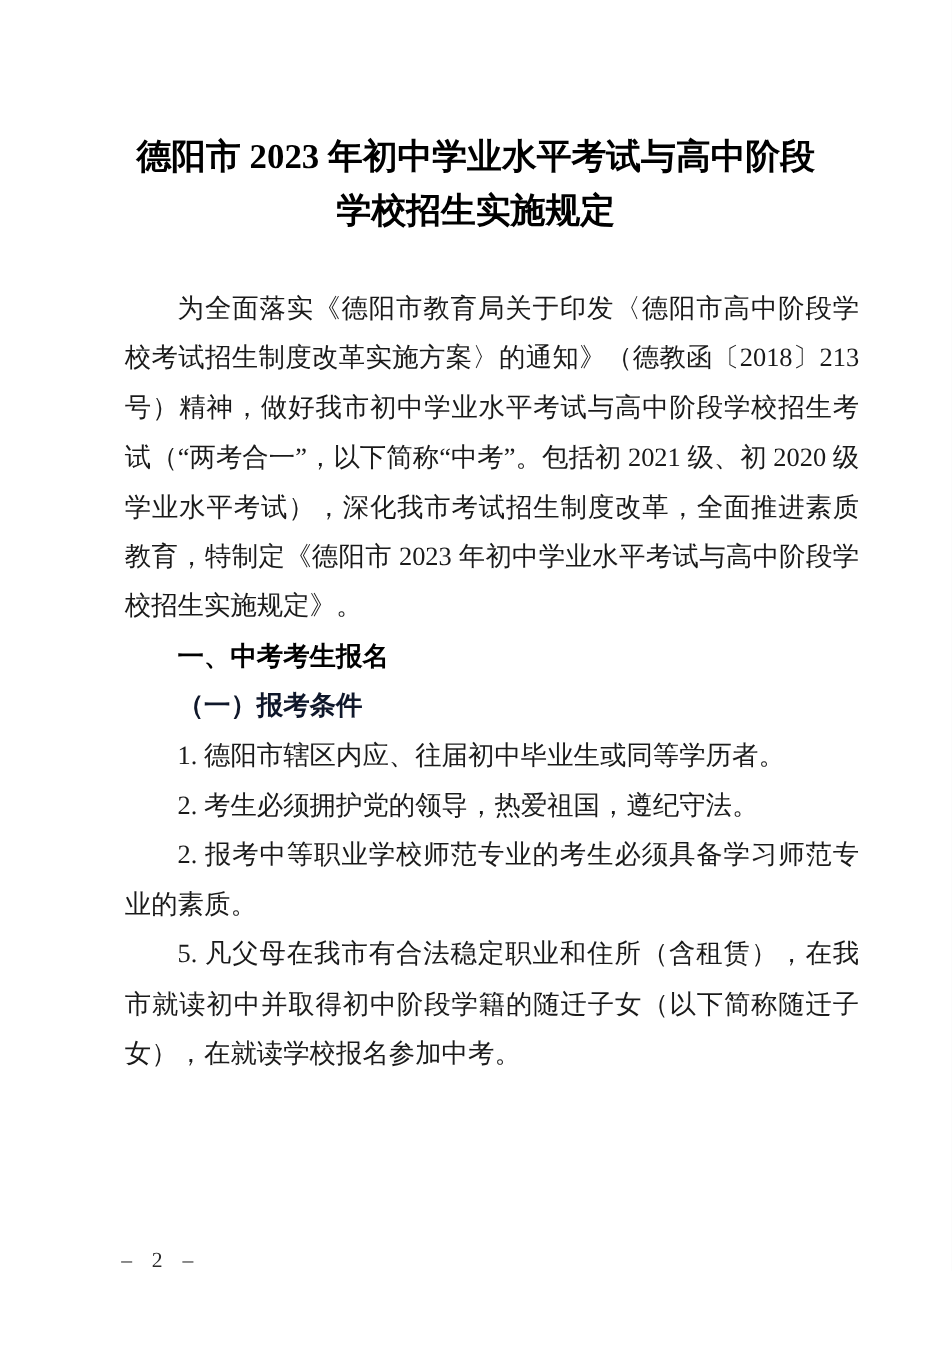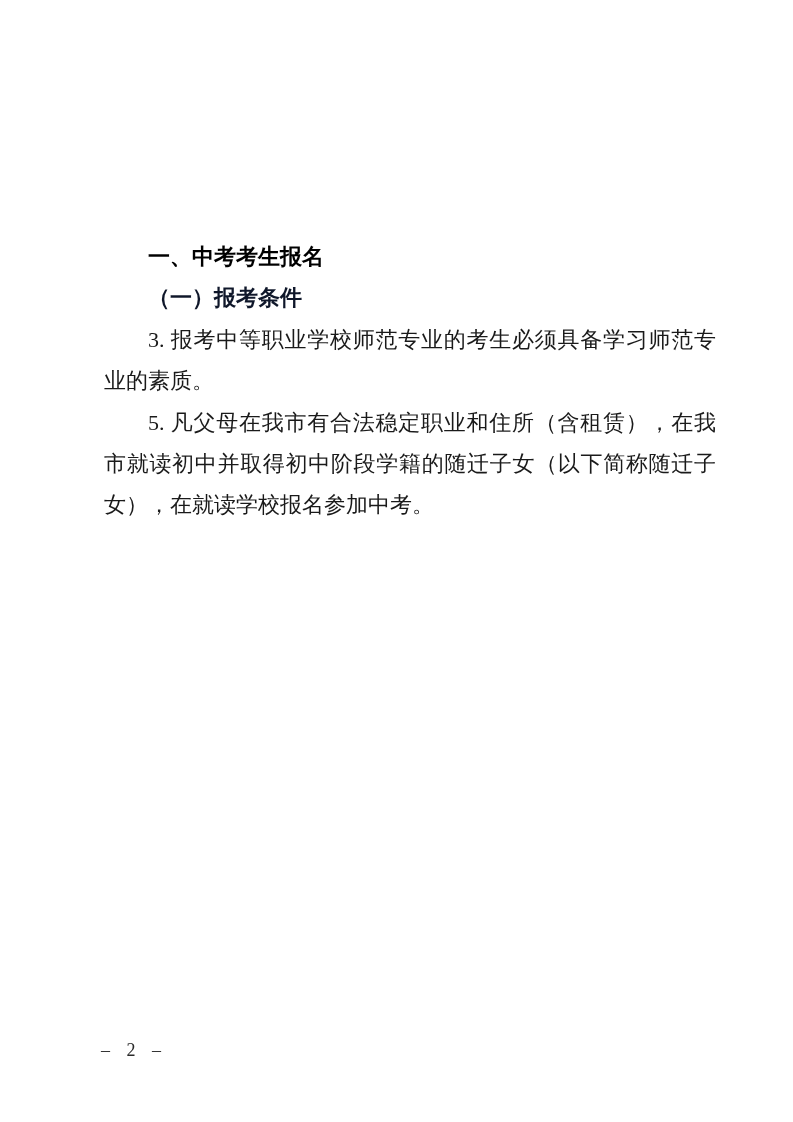--- a/index.html
+++ b/index.html
@@ -61,23 +61,30 @@
     line-height: 24px;
     letter-spacing: 6px;
     color: #2a2a2a;
   }
 </style>
 </head>
 <body>
 
 <div class="page">
 
+  <h1 class="doc-title">
+    <span class="t-line">德阳市 2023 年初中学业水平考试与高中阶段</span>
+    <span class="t-line">学校招生实施规定</span>
+  </h1>
 
   <div class="content">
+    <p class="para">为全面落实《德阳市教育局关于印发〈德阳市高中阶段学校考试招生制度改革实施方案〉的通知》（德教函〔2018〕213号）精神，做好我市初中学业水平考试与高中阶段学校招生考试（“两考合一”，以下简称“中考”。包括初 2021 级、初 2020 级学业水平考试），深化我市考试招生制度改革，全面推进素质教育，特制定《德阳市 2023 年初中学业水平考试与高中阶段学校招生实施规定》。</p>
     <p class="h-sans">一、中考考生报名</p>
     <p class="h-kai">（一）报考条件</p>
-    <p class="para">3. 报考中等职业学校师范专业的考生必须具备学习师范专业的素质。</p>
+    <p class="para">1. 德阳市辖区内应、往届初中毕业生或同等学历者。</p>
+    <p class="para">2. 考生必须拥护党的领导，热爱祖国，遵纪守法。</p>
+    <p class="para">2. 报考中等职业学校师范专业的考生必须具备学习师范专业的素质。</p>
     <p class="para">5. 凡父母在我市有合法稳定职业和住所（含租赁），在我市就读初中并取得初中阶段学籍的随迁子女（以下简称随迁子女），在就读学校报名参加中考。</p>
   </div>
 
   <div class="footer">– 2 –</div>
 
 </div>
 
 </body></html>

